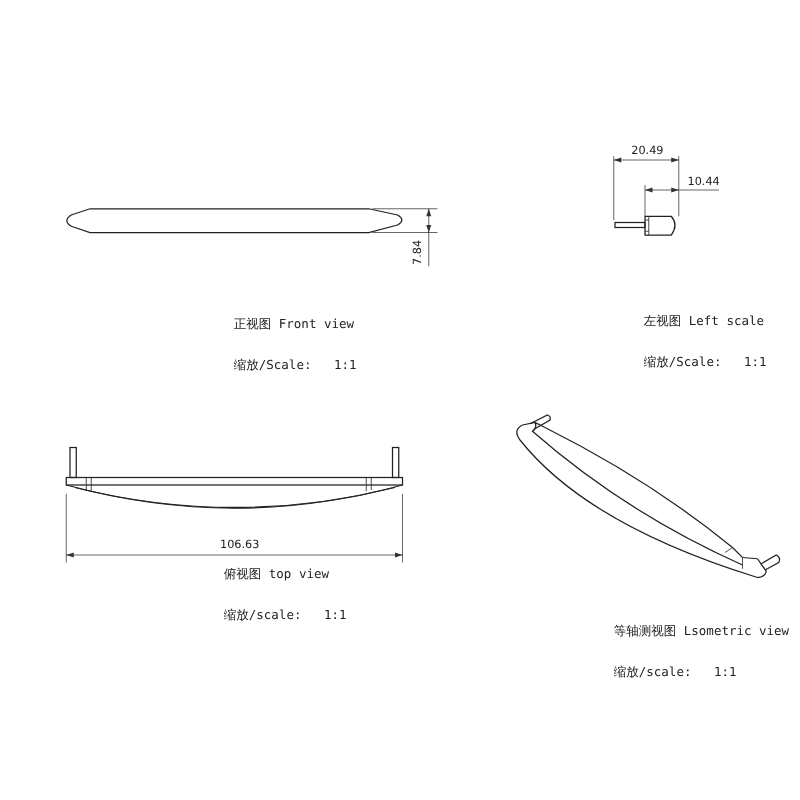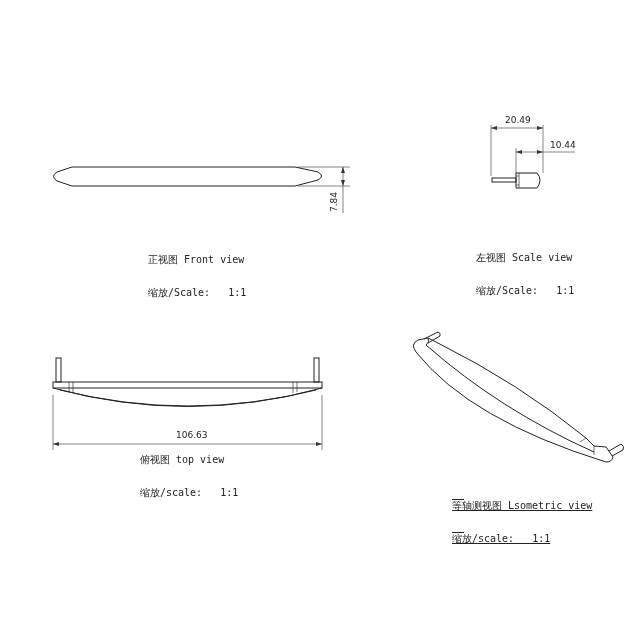--- a/index.html
+++ b/index.html
@@ -3,21 +3,21 @@
 <meta charset="utf-8">
 <style>
   html, body { margin: 0; padding: 0; background: #ffffff; }
   body { width: 640px; height: 640px; position: relative; overflow: hidden; font-family: "DejaVu Serif", serif; }
   svg.drawing { position: absolute; left: 0; top: 0; width: 640px; height: 640px; }
   .ln { stroke: #222; stroke-width: 1; fill: none; }
   .thin { stroke: #333; stroke-width: 0.7; fill: none; }
   .dim { stroke: #333; stroke-width: 0.6; fill: none; }
   .arrow { fill: #333; stroke: none; }
   .dimtxt { font-family: "DejaVu Sans", sans-serif; font-size: 9px; fill: #222; }
-  .caption { position: absolute; font-family: "DejaVu Sans Mono", monospace; font-size: 10px; line-height: 11px; color: #222; white-space: pre; }
+  .caption { position: absolute; font-family: "DejaVu Sans Mono", monospace; font-size: 10px; line-height: 11px; color: #222; white-space: pre; margin-left: 39px; }
 </style>
 </head>
 <body>
 
 <svg class="drawing" viewBox="0 0 640 640" xmlns="http://www.w3.org/2000/svg">
 
   <g>
     <path class="ln" d="M72,167 L295,167 L318,172 Q325,176 318,180 L295,186 L72,186 L57,181 Q50,176.5 57,172 Z"></path>
 
     <line class="dim" x1="298" y1="167" x2="350" y2="167"></line>
@@ -87,25 +87,25 @@
     <path class="ln" d="M609,451 L621,444 Q625,446 623,450 L612,456"></path>
   </g>
 </svg>
 
 <div class="caption" style="left:148px; top:232px;">
   <div>正视图 Front view</div>
   <div>缩放/Scale:   1:1</div>
 </div>
 
 <div class="caption" style="left:476px; top:230px;">
-  <div>左视图 Scale view</div>
+  <div>左视图 Left scale</div>
   <div>缩放/Scale:   1:1</div>
 </div>
 
 <div class="caption" style="left:140px; top:432px;">
   <div>俯视图 top view</div>
   <div>缩放/scale:   1:1</div>
 </div>
 
-<div class="caption" style="left:452px; top:478px;text-decoration:underline;">
+<div class="caption" style="left:452px; top:478px;">
   <div>等轴测视图 Lsometric view</div>
   <div>缩放/scale:   1:1</div>
 </div>
 
 </body></html>

